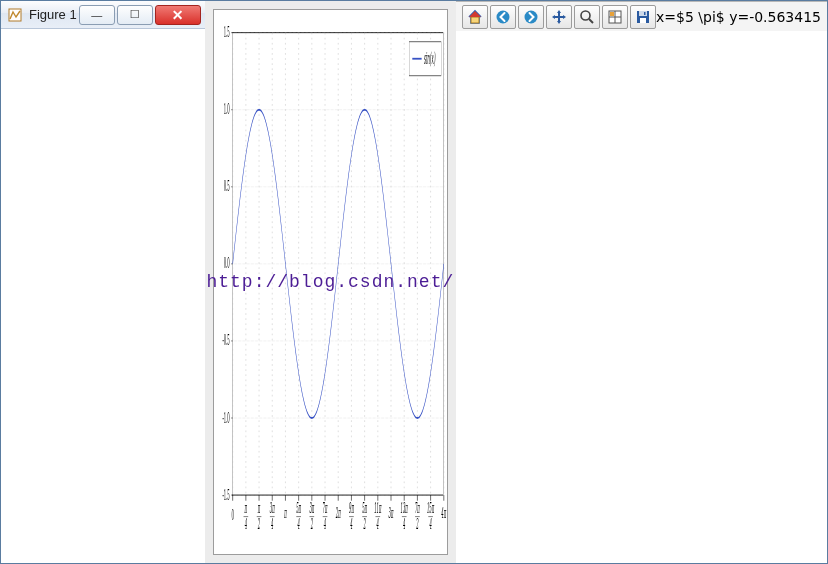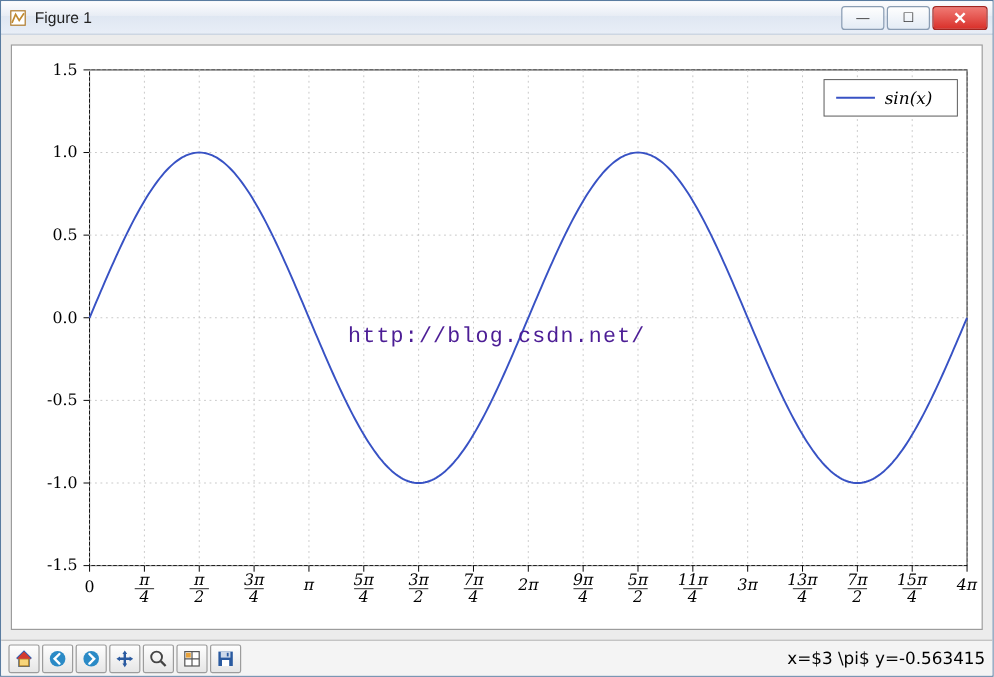--- a/index.html
+++ b/index.html
@@ -8,21 +8,20 @@
     font-family: "Segoe UI", Tahoma, sans-serif;
     font-size: 12px;
     background: #fff;
     color: #000;
   }
   .window {
     width: 828px;
     height: 564px;
     border: 1px solid #5a7ca0;
     display: flex;
-    flex-direction: column;
     position: relative;
     background: #fff;
   }
   .titlebar {
     height: 28px;
     background: linear-gradient(to bottom, #fdfdfe, #e8edf5 45%, #dfe7f2 46%, #e8eef7);
     border-bottom: 1px solid #b8c6d9;
     display: flex;
     align-items: center;
     padding: 0 4px 0 6px;
@@ -290,15 +289,15 @@
         </div>
       <div class="tool-btn">
           <svg width="16" height="16" viewBox="0 0 16 16">
             <rect x="2" y="2" width="12" height="12" fill="#2a5aa0"></rect>
             <rect x="4" y="2" width="8" height="5" fill="#cdd9ea"></rect>
             <rect x="5" y="9" width="6" height="5" fill="#fff"></rect>
             <rect x="9" y="3" width="1.5" height="3" fill="#2a5aa0"></rect>
           </svg>
         </div>
     </div>
-    <div class="status-text">x=$3 \pi$ y=-0.563415</div>
+    <div class="status-text">x=$5 \pi$ y=-0.563415</div>
   </div>
 </div>
 
 </body></html>

